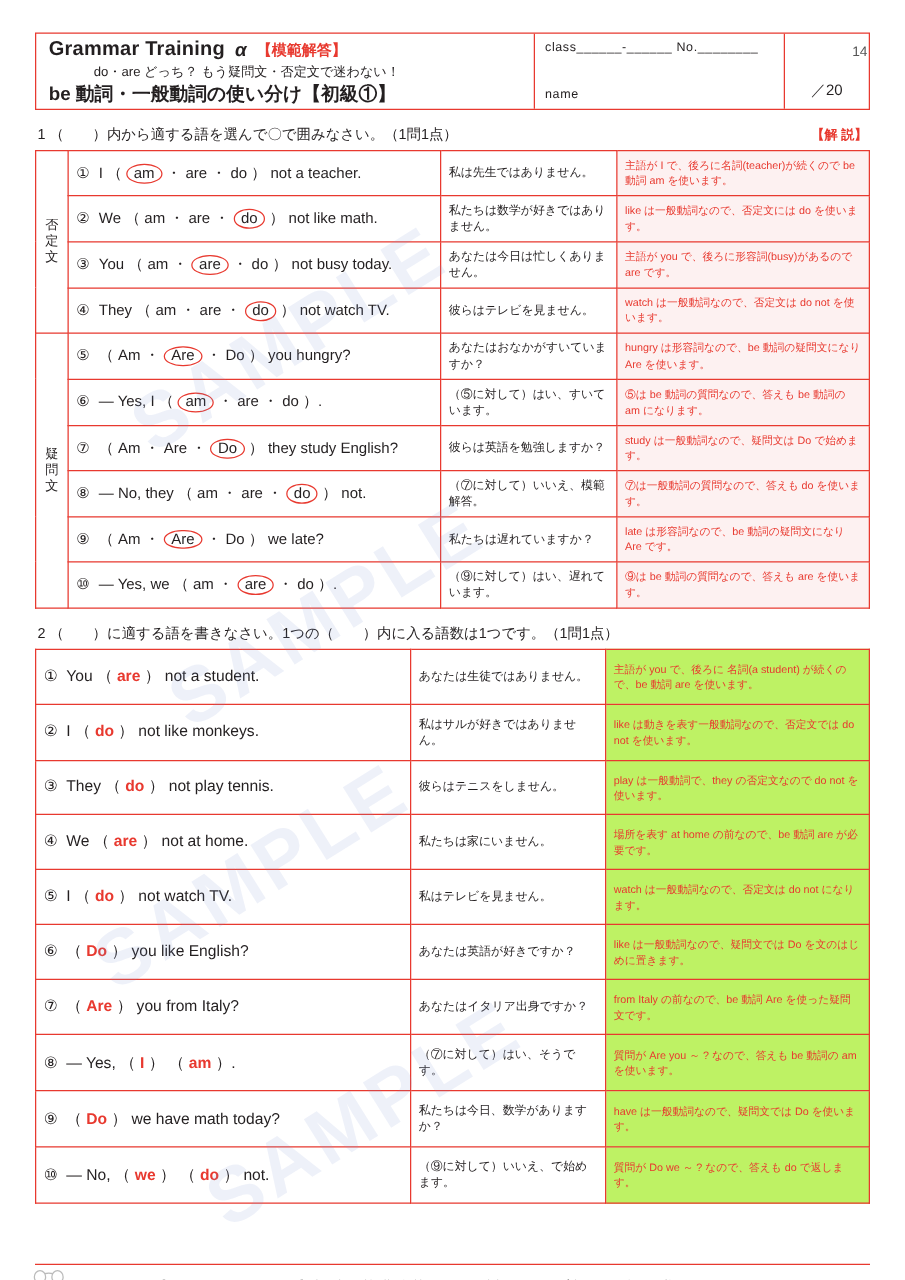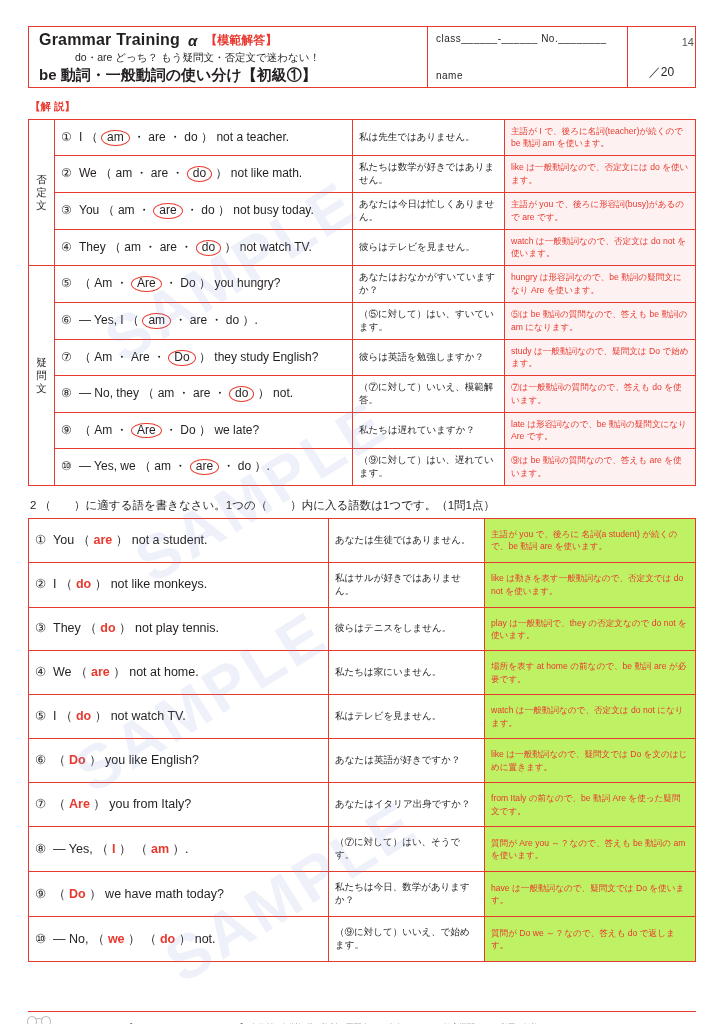--- a/index.html
+++ b/index.html
@@ -70,21 +70,21 @@
     table-layout:fixed;
     border:1.4px solid #e8392f;
   }
   table.qt td {
     border:1px solid #e8392f;
     vertical-align:middle;
     padding:5px 6px;
   }
   .col-cat { width:26px; text-align:center; font-size:10.5px; line-height:1.25; }
   .col-q   { width:298px; font-size:12px; }
-  .col-jp  { width:152px; font-size:9.5px; color:#231f20; }
+  .col-jp  { width:141px; font-size:9.5px; color:#231f20; }
   .col-ex  { font-size:8.6px; color:#e8392f; line-height:1.45; background:#fdf1f1; }
 
   table.qt2 td { border:1px solid #e8392f; vertical-align:middle; padding:9px 6px; }
   .col2-q  { width:300px; font-size:12.5px; }
   .col2-jp { width:156px; font-size:9.5px; }
   .col2-ex { font-size:8.6px; color:#e8392f; line-height:1.45; background:#bef264; }
 
   .qnum { display:inline-block; width:18px; }
 
   
@@ -160,20 +160,21 @@
       <div class="h-main">be 動詞・一般動詞の使い分け【初級①】</div>
     </div>
     <div class="header-mid">
       <div class="hm-line">class______-______  No.________</div>
       <div class="hm-line">name</div>
     </div>
     <div class="header-right">／20</div>
   </div>
 
   <div class="sec-head">
+    <div class="sec-title">1 （　　）内から適する語を選んで〇で囲みなさい。（1問1点）</div>
     <div class="sec-legend">【解 説】</div>
   </div>
 
   <table class="qt">
     <tbody>
       <tr>
         <td class="col-cat" rowspan="4">否定文</td>
         <td class="col-q">
           <span class="qnum">①</span><span>I （ </span><span class="circ">am</span><span> ・ are ・ do ） not a teacher.</span>
         </td>

